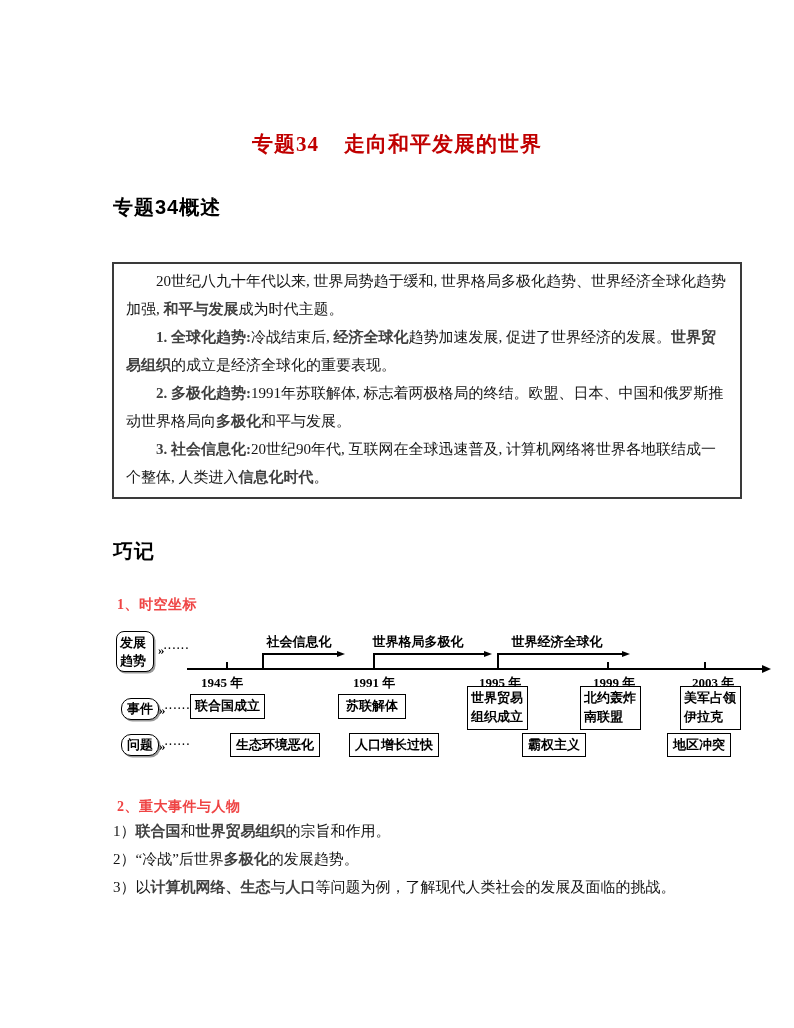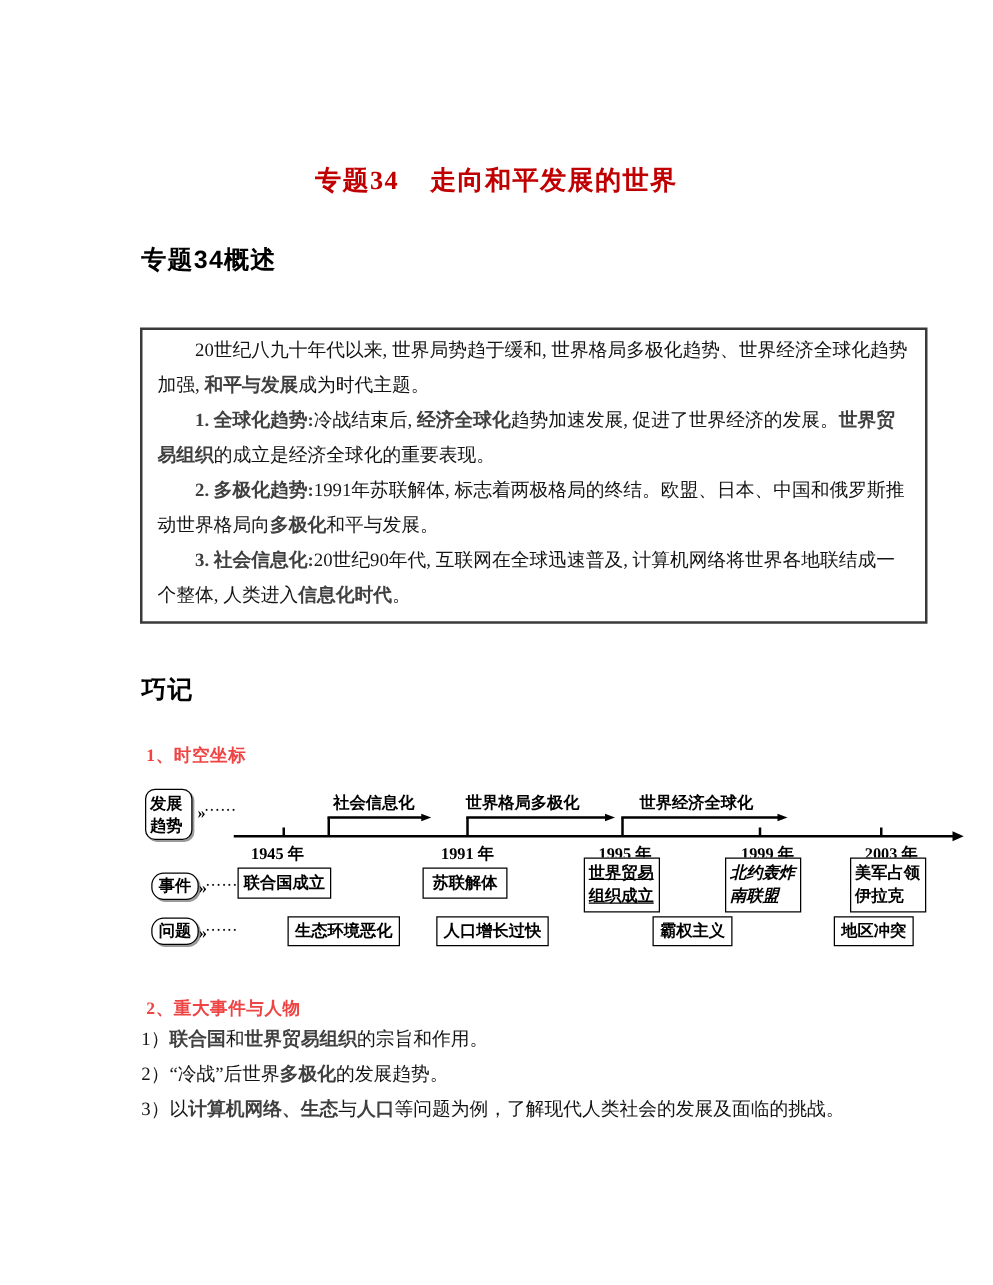--- a/index.html
+++ b/index.html
@@ -70,21 +70,21 @@
   .tlabel { top:5px; transform:translateX(-50%); white-space:nowrap; }
   .tl1 { left:187px; } .tl2 { left:306px; } .tl3 { left:445px; }
   .tick { width:2px; height:6px; background:#000; top:34px; }
   .k1 { left:114px; } .k2 { left:495px; } .k3 { left:592px; }
   .year { top:46px; transform:translateX(-50%); white-space:nowrap; }
   .y1 { left:110px; } .y2 { left:262px; } .y3 { left:388px; } .y4 { left:502px; } .y5 { left:601px; }
   .ebox { border:1.5px solid #000; background:#fff; line-height:1.45; }
   .single { text-align:center; padding:2px 4px; top:66px; }
   .e1 { left:78px; } .e2 { left:226px; padding:2px 7px; }
   .multi { width:53px; padding:2px 3px; top:58px; text-align:left; }
-  .e3 { left:355px;text-decoration:underline; } .e4 { left:468px;font-style:italic; } .e5 { left:568px; }
+  .e3 { left:355px; } .e4 { left:468px; } .e5 { left:568px; }
   .pbox { border:1.5px solid #000; background:#fff; padding:2px 5px; top:105px; white-space:nowrap; }
   .p1 { left:118px; } .p2 { left:237px; } .p3 { left:410px; } .p4 { left:517px;margin-left:38px; }
 </style>
 </head>
 <body>
 
 <div class="page">
 
   <div class="doc-title">专题34    走向和平发展的世界</div>
 

